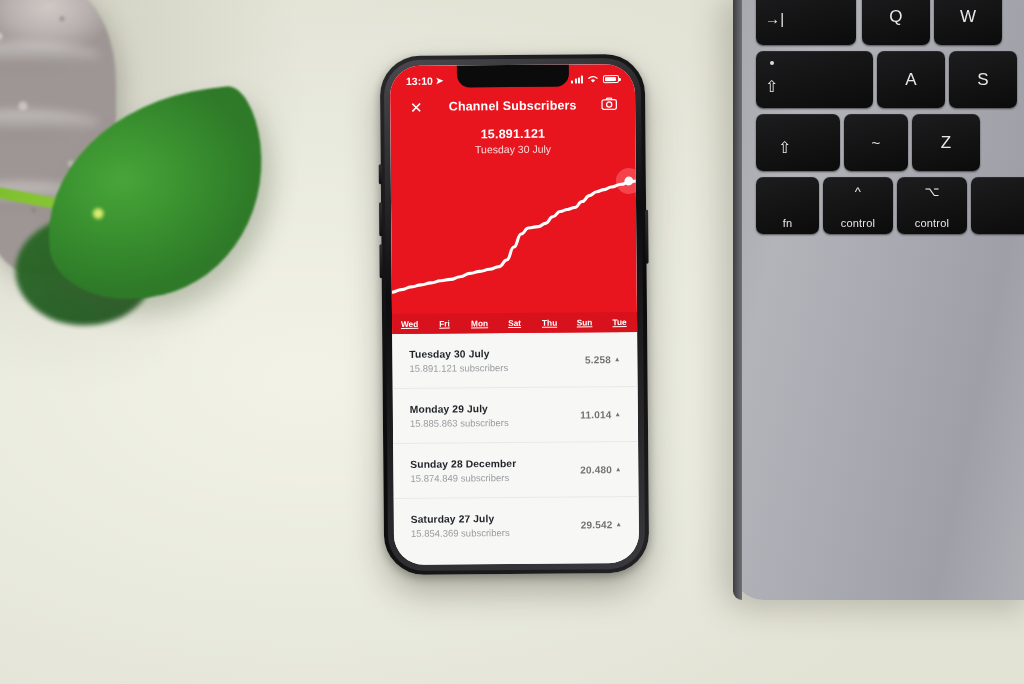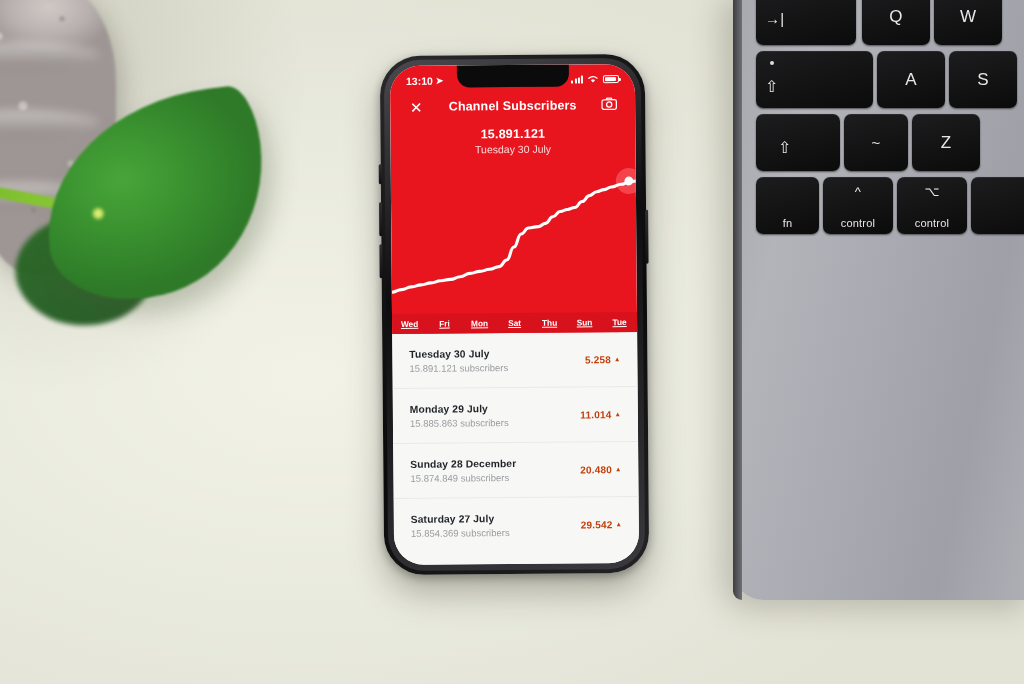--- a/index.html
+++ b/index.html
@@ -192,21 +192,21 @@
 
   
   .list { background:#f7f7f5; height:231px; }
   .row {
     height:55px; padding:0 17px; display:flex; align-items:center;
     justify-content:space-between; border-bottom:1px solid #e9e9e5;
   }
   .row:last-child { border-bottom:none; }
   .r-date { font-size:10.3px; font-weight:bold; color:#1f2328; letter-spacing:.1px; }
   .r-sub { font-size:9.5px; color:#9a9ca0; margin-top:3px; }
-  .r-right { display:flex; align-items:center; gap:3px; color:#c2410c; }
+  .r-right { display:flex; align-items:center; gap:3px; color:#737373; }
   .r-delta { font-size:10px; font-weight:bold; letter-spacing:.2px; }
   .caret { font-size:6.5px; line-height:1; }
 
   .home-bar-zone { height:22px; background:#fff; display:flex; align-items:center; justify-content:center; }
 </style>
 </head>
 <body>
 
 <div id="scene">
   <div class="desk"></div>

